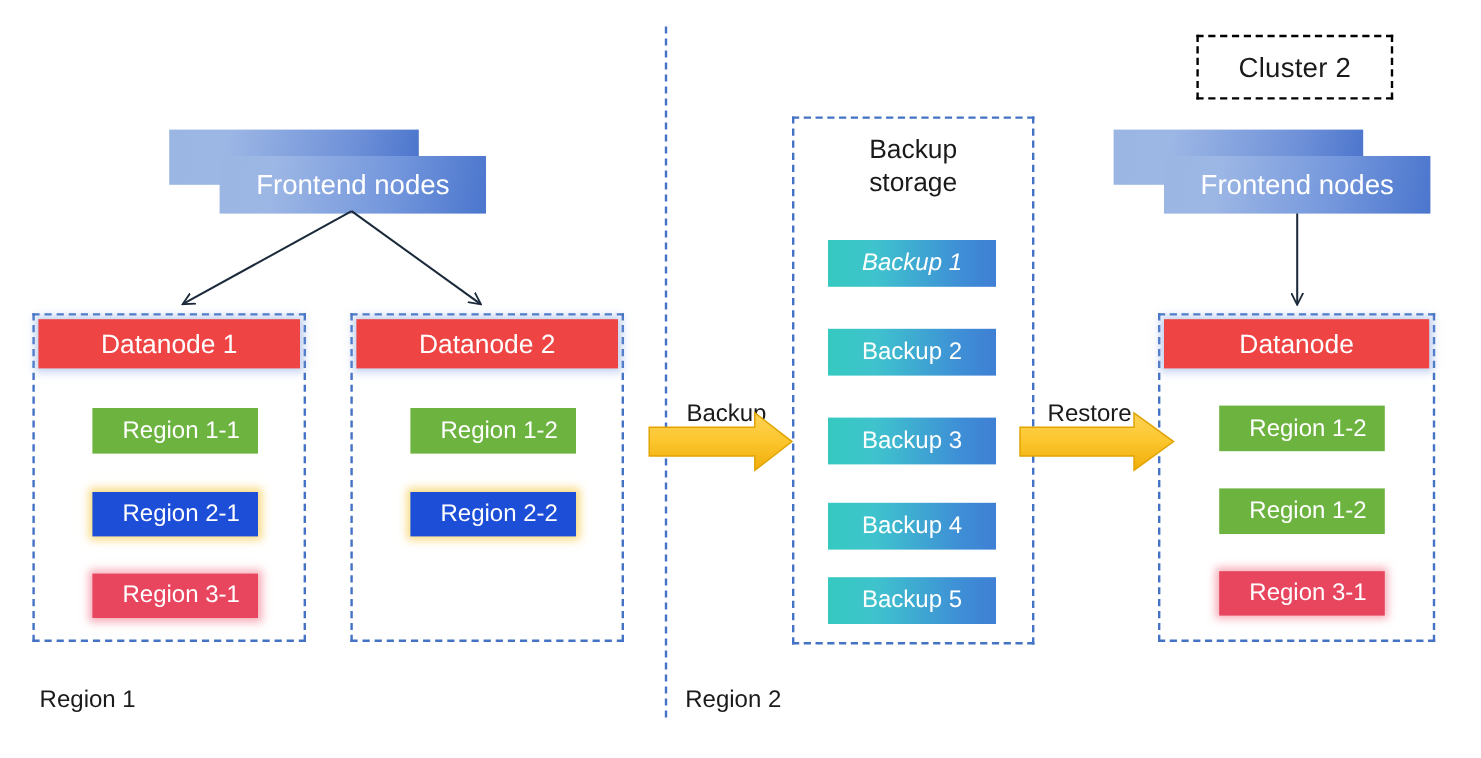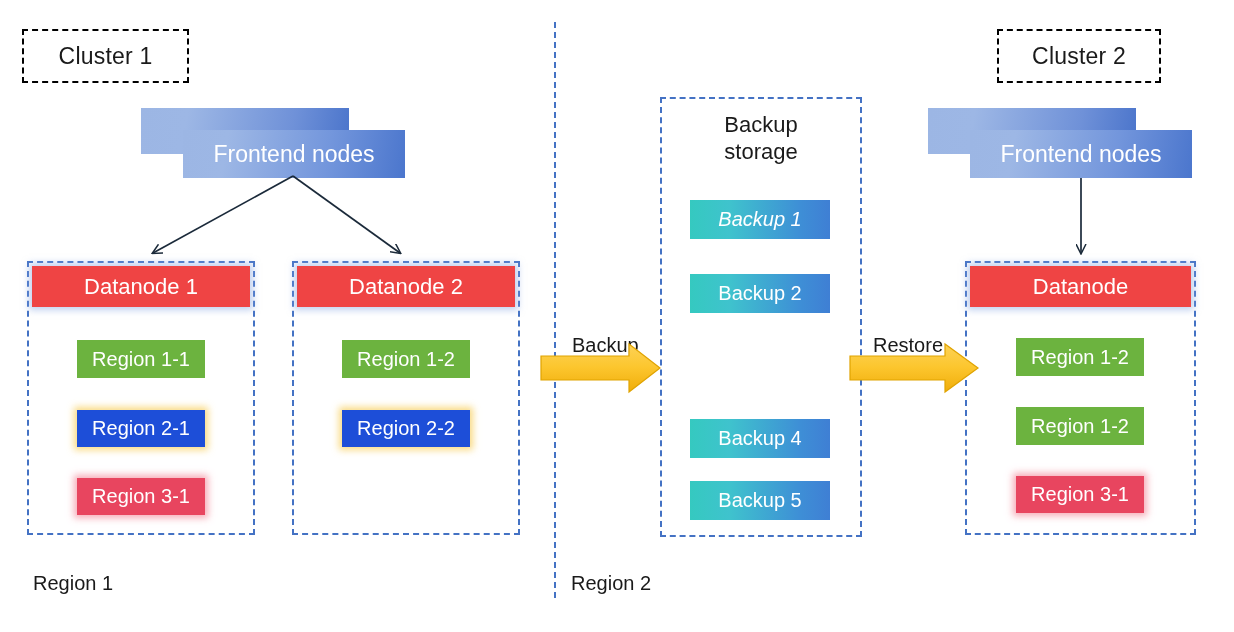--- a/index.html
+++ b/index.html
@@ -72,20 +72,21 @@
   }
 
   
   .region {
     display: flex;
     align-items: center;
     justify-content: center;
     color: #ffffff;
     font-size: 20px;
     white-space: nowrap;
+    padding-left: 10px;
   }
   .region.green  { background: #6cb33f; }
   .region.amber  { background: #1d4ed8; box-shadow: 0 0 7px 3px rgba(247,205,90,0.75); }
   .region.red    { background: #e8455f; box-shadow: 0 0 7px 3px rgba(244,150,165,0.8); }
 
   
   .backup-chip {
     background: linear-gradient(90deg, #35c9c0 0%, #3fc3cd 28%, #3e8fd6 78%, #3f7fd4 100%);
     color: #ffffff;
     font-size: 20px;
@@ -121,23 +122,20 @@
     pointer-events: none;
   }
 </style>
 </head>
 <body>
 
 <div id="canvas">
 
   <div class="abs divider" style="left:554px; top:22px; height:576px;"></div>
 
-  <div class="abs cluster-chip" style="left:22px; top:29px; width:163px; height:50px;">
-    <span>Cluster 1</span>
-  </div>
 
   <div class="fe-stack" style="left:141px; top:108px; width:264px; height:70px;">
     <div class="fe-back"></div>
     <div class="fe-front">
       <span>Frontend nodes</span>
     </div>
   </div>
 
   <div class="abs dash-box" style="left:27px; top:261px; width:228px; height:274px;"></div>
 
@@ -173,20 +171,23 @@
   <div class="abs storage-title" style="left:660px; top:112px; width:202px;">
     <div>Backup</div>
     <div>storage</div>
   </div>
 
   <div class="abs backup-chip" style="left:690px; top:200px; width:140px; height:39px;font-style:italic;">
     <span>Backup 1</span>
   </div>
   <div class="abs backup-chip" style="left:690px; top:274px; width:140px; height:39px;">
     <span>Backup 2</span>
+  </div>
+  <div class="abs backup-chip" style="left:690px; top:348px; width:140px; height:39px;">
+    <span>Backup 3</span>
   </div>
   <div class="abs backup-chip" style="left:690px; top:419px; width:140px; height:39px;">
     <span>Backup 4</span>
   </div>
   <div class="abs backup-chip" style="left:690px; top:481px; width:140px; height:39px;">
     <span>Backup 5</span>
   </div>
 
   <div class="abs cluster-chip" style="left:997px; top:29px; width:160px; height:50px;">
     <span>Cluster 2</span>

